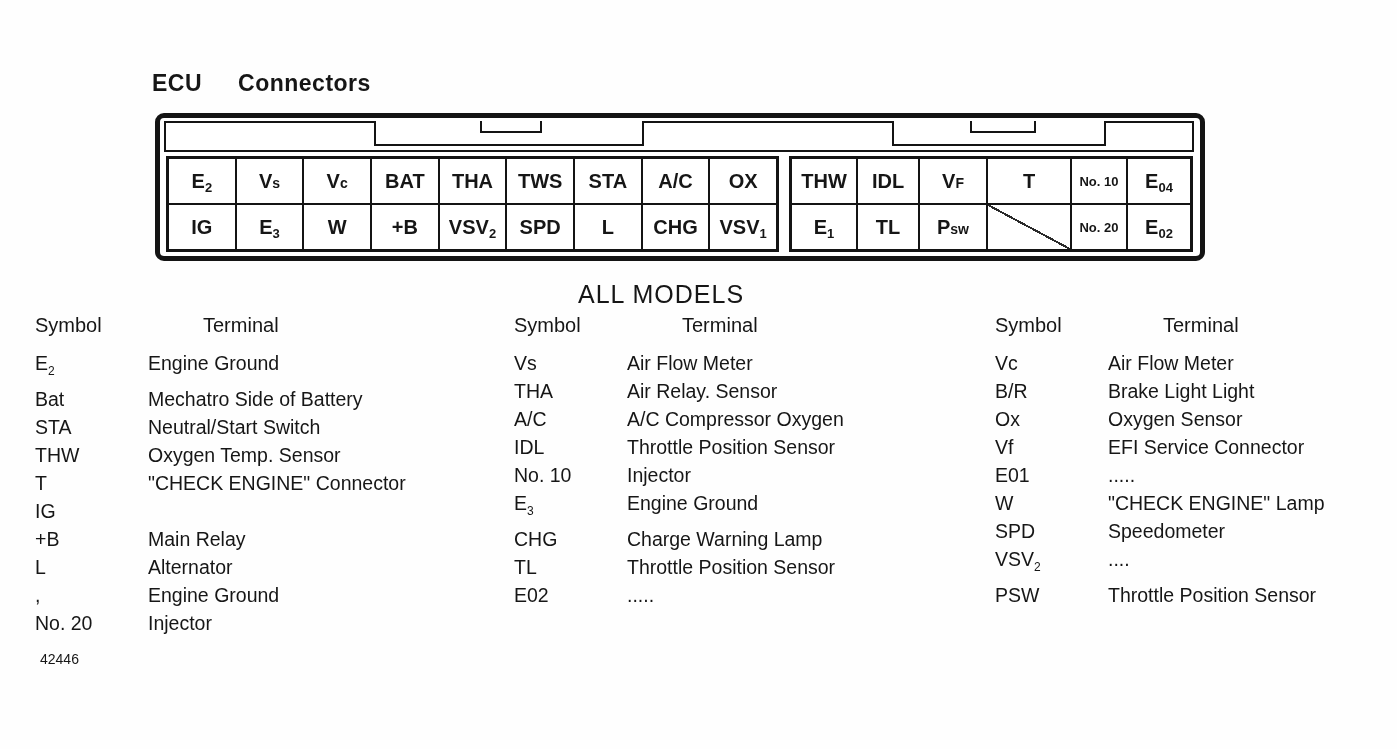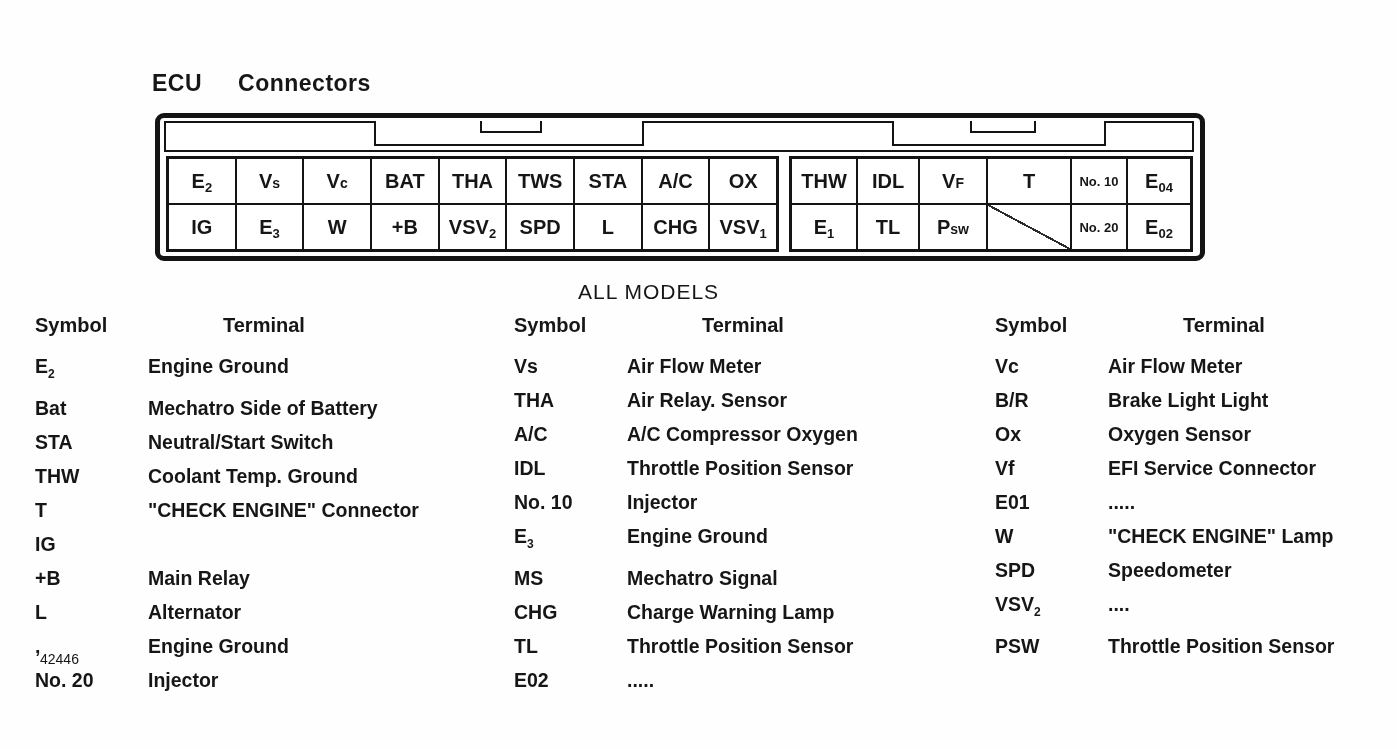--- a/index.html
+++ b/index.html
@@ -33,31 +33,31 @@
   .cell{background:#fff;display:flex;align-items:center;justify-content:center;
         font-size:20px;font-weight:bold;white-space:nowrap;}
   .cell .sub{font-size:13px;margin-top:12px;}
   .cell .sm{font-size:14px;margin-top:3px;}
   .cell.small-font{font-size:13px;}
   .cell.slash{background-color:#fff;
     background-image:linear-gradient(to top right,transparent calc(50% - 1px),
       #2a2a2a calc(50% - 1px),#2a2a2a calc(50% + 1px),transparent calc(50% + 1px));}
 
   
-  .all-models{position:absolute;left:578px;top:280px;font-size:21px;letter-spacing:1px;}
+  .all-models{position:absolute;left:578px;top:280px;font-size:25px;letter-spacing:1px;}
 
   
   .tgroup{position:absolute;top:312px;}
   .tg0{left:35px;width:450px;}
   .tg1{left:514px;width:450px;}
   .tg2{left:995px;width:400px;}
-  .thead{display:flex;font-weight:bold;font-size:20px;line-height:26px;margin-bottom:11px;}
+  .thead{display:flex;font-weight:normal;font-size:20px;line-height:26px;margin-bottom:11px;}
   .thead .h-sym{width:112px;flex:none;}
-  .thead .h-term{margin-left:76px;}
-  .trow{display:flex;font-size:19.5px;line-height:34px;white-space:nowrap;font-weight:bold;}
+  .thead .h-term{margin-left:56px;}
+  .trow{display:flex;font-size:19.5px;line-height:28px;white-space:nowrap;}
   .trow .sym{width:113px;flex:none;}
   .trow .sub{font-size:12px;vertical-align:sub;}
   .trow .term{flex:1;}
 
   .fignum{position:absolute;left:40px;top:651px;font-size:14px;}
 </style>
 </head>
 <body>
 
 <div class="page">
@@ -198,21 +198,21 @@
     <div class="trow">
         <span class="sym"><span>Bat</span></span>
         <span class="term">Mechatro Side of Battery</span>
       </div>
     <div class="trow">
         <span class="sym"><span>STA</span></span>
         <span class="term">Neutral/Start Switch</span>
       </div>
     <div class="trow">
         <span class="sym"><span>THW</span></span>
-        <span class="term">Coolant Temp. Ground</span>
+        <span class="term">Oxygen Temp. Sensor</span>
       </div>
     <div class="trow">
         <span class="sym"><span>T</span></span>
         <span class="term">"CHECK ENGINE" Connector</span>
       </div>
     <div class="trow">
         <span class="sym"><span>IG</span></span>
       </div>
     <div class="trow">
         <span class="sym"><span>+B</span></span>
@@ -255,24 +255,20 @@
       </div>
     <div class="trow">
         <span class="sym"><span>No. 10</span></span>
         <span class="term">Injector</span>
       </div>
     <div class="trow">
         <span class="sym"><span>E</span><span class="sub">3</span></span>
         <span class="term">Engine Ground</span>
       </div>
     <div class="trow">
-        <span class="sym"><span>MS</span></span>
-        <span class="term">Mechatro Signal</span>
-      </div>
-    <div class="trow">
         <span class="sym"><span>CHG</span></span>
         <span class="term">Charge Warning Lamp</span>
       </div>
     <div class="trow">
         <span class="sym"><span>TL</span></span>
         <span class="term">Throttle Position Sensor</span>
       </div>
     <div class="trow">
         <span class="sym"><span>E02</span></span>
         <span class="term">.....</span>

